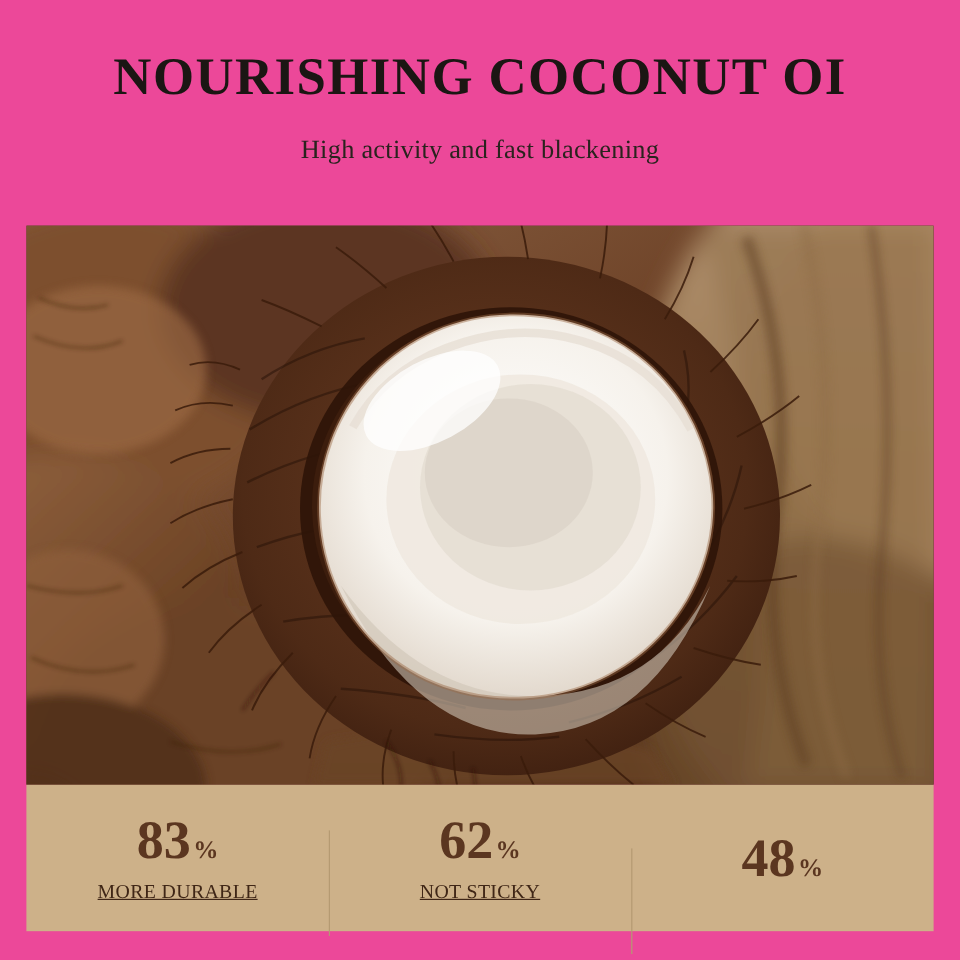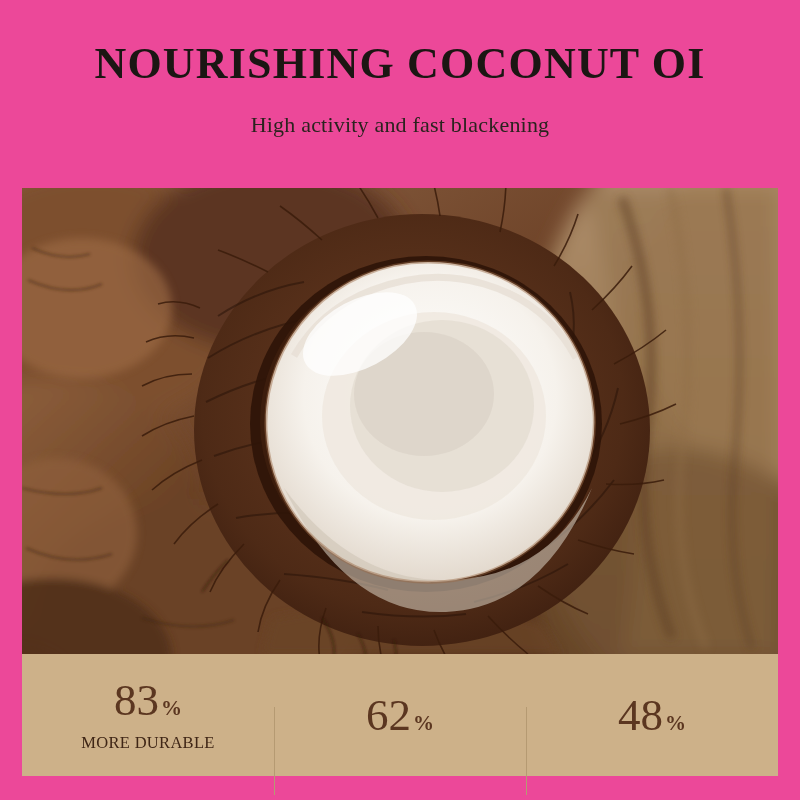--- a/index.html
+++ b/index.html
@@ -80,21 +80,21 @@
     content: "";
     position: absolute;
     left: 0;
     top: 14px;
     height: 88px;
     width: 1px;
     background: #b59a72;
   }
   .stat-value {
     font-family: "Liberation Serif", serif;
-    font-weight: 400;
+    font-weight: 700;
     font-size: 45px;
     line-height: 1;
     color: #5b3620;
     display: inline-block;
   }
   .stat-unit {
     font-family: "Liberation Serif", serif;
     font-weight: 700;
     font-size: 21px;
     color: #5b3620;
@@ -102,20 +102,21 @@
     vertical-align: baseline;
     margin-left: 2px;
   }
   .stat-label {
     margin-top: 10px;
     font-family: "Liberation Serif", serif;
     font-size: 16.5px;
     letter-spacing: 0.3px;
     color: #3f2616;
     text-transform: uppercase;
+    text-decoration: underline;
   }
 </style>
 </head>
 <body>
 
 <div class="page">
 
   <div class="headline">NOURISHING COCONUT OI</div>
   <div class="subhead">High activity and fast blackening</div>
 
@@ -271,19 +272,20 @@
     </svg>
   </div>
 
   <div class="stats">
     <div class="stat">
       <span class="stat-value">83</span><span class="stat-unit">%</span>
       <div class="stat-label">MORE DURABLE</div>
     </div>
     <div class="stat">
       <span class="stat-value">62</span><span class="stat-unit">%</span>
+      <div class="stat-label">NOT STICKY</div>
     </div>
     <div class="stat">
       <span class="stat-value">48</span><span class="stat-unit">%</span>
     </div>
   </div>
 
 </div>
 
 </body></html>

